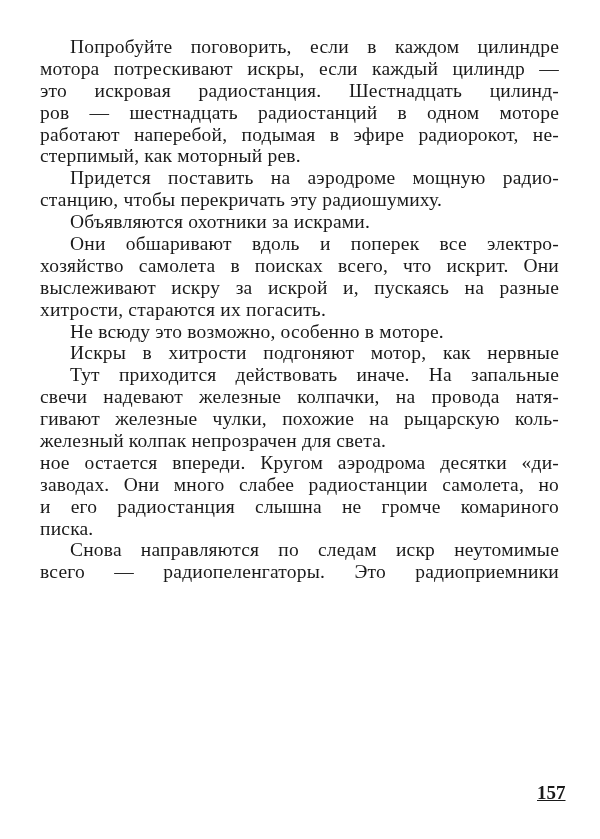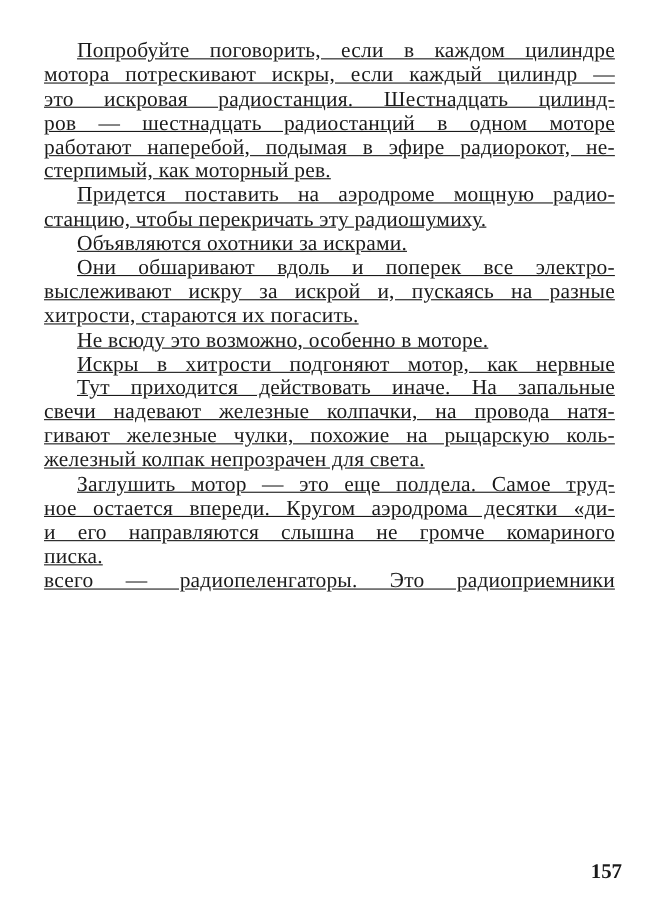--- a/index.html
+++ b/index.html
@@ -9,21 +9,20 @@
     position: relative;
     overflow: hidden;
     font-family: "Liberation Serif", "DejaVu Serif", serif;
     color: #1a1a1a;
   }
   .page {
     position: absolute;
     left: 40px;
     top: 36px;
     width: 519px;
-    text-decoration: underline;
   }
   .line {
     display: block;
     height: 21.9px;
     line-height: 21.9px;
     font-size: 19.5px;
     white-space: nowrap;
     text-align: justify;
     text-align-last: justify;
     letter-spacing: 0.2px;
@@ -32,20 +31,21 @@
   .line.last { text-align-last: left; }
   .page-number {
     position: absolute;
     left: 537px;
     top: 782px;
     width: 24px;
     font-size: 19px;
     font-weight: bold;
     text-align: right;
     font-family: "Liberation Serif", "DejaVu Serif", serif;
+    text-decoration: underline;
   }
 </style>
 </head>
 <body>
 
 <div class="page">
 
   <div>
     <span class="line indent">Попробуйте поговорить, если в каждом цилиндре</span>
     <span class="line">мотора потрескивают искры, если каждый цилиндр —</span>
@@ -60,44 +60,46 @@
     <span class="line last">станцию, чтобы перекричать эту радиошумиху.</span>
   </div>
 
 
   <div>
     <span class="line indent last">Объявляются охотники за искрами.</span>
   </div>
 
   <div>
     <span class="line indent">Они обшаривают вдоль и поперек все электро-</span>
+    <span class="line">хозяйство самолета в поисках всего, что искрит. Они</span>
     <span class="line">выслеживают искру за искрой и, пускаясь на разные</span>
     <span class="line last">хитрости, стараются их погасить.</span>
   </div>
 
   <div>
     <span class="line indent last">Не всюду это возможно, особенно в моторе.</span>
   </div>
 
   <div>
     <span class="line indent">Искры в хитрости подгоняют мотор, как нервные</span>
   </div>
 
   <div>
     <span class="line indent">Тут приходится действовать иначе. На запальные</span>
     <span class="line">свечи надевают железные колпачки, на провода натя-</span>
     <span class="line">гивают железные чулки, похожие на рыцарскую коль-</span>
     <span class="line last">железный колпак непрозрачен для света.</span>
   </div>
 
   <div>
-    <span class="line indent">Заглушить мотор — это еще полдела. Самое труд-</span>
     <span class="line">ное остается впереди. Кругом аэродрома десятки «ди-</span>
-    <span class="line">и его направляются слышна не громче комариного</span>
+    <span class="line">заводах. Они много слабее радиостанции самолета, но</span>
+    <span class="line">и его радиостанция слышна не громче комариного</span>
     <span class="line last">писка.</span>
   </div>
 
   <div>
+    <span class="line indent">Снова направляются по следам искр неутомимые</span>
     <span class="line">всего — радиопеленгаторы. Это радиоприемники</span>
   </div>
 </div>
 
 <div class="page-number">157</div>
 
 </body></html>

